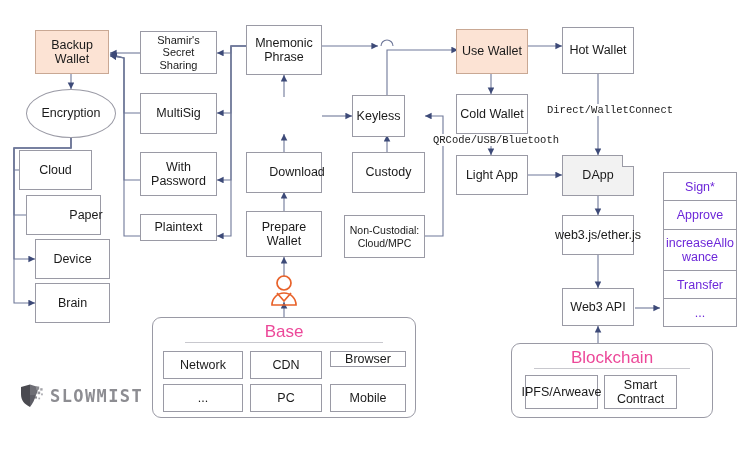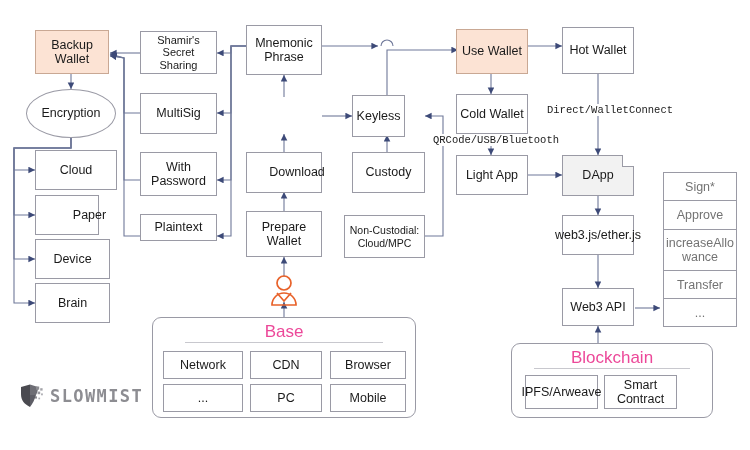--- a/index.html
+++ b/index.html
@@ -11,21 +11,21 @@
         display:flex;align-items:center;justify-content:center;text-align:center;
         font-size:12.5px;color:#1a1a1a;line-height:1.15;padding:1px 2px;}
   .node.peach{background:#fce3d4;border-color:#c9a894;}
   .node.ellipse{border-radius:50%;}
   .node.doc{background:#f2f2f2;}
   .doc-fold{position:absolute;right:-1px;top:-1px;width:11px;height:11px;
             background:#ffffff;border-left:1px solid #9a9aa5;border-bottom:1px solid #9a9aa5;}
   .stack{position:absolute;box-sizing:border-box;border:1px solid #9a9aa5;background:#ffffff;}
   .stack-row{box-sizing:border-box;border-bottom:1px solid #9a9aa5;display:flex;
              align-items:center;justify-content:center;text-align:center;
-             font-size:12.5px;color:#737373;line-height:1.12;}
+             font-size:12.5px;color:#6d28d9;line-height:1.12;}
   .stack-row:last-child{border-bottom:none;}
   .group{position:absolute;box-sizing:border-box;border:1px solid #9a9aa5;border-radius:9px;background:#ffffff;}
   .group-title{position:absolute;left:0;right:0;top:4px;text-align:center;font-size:17px;color:#ec4899;}
   .group-divider{position:absolute;height:1px;background:#c8c8ce;}
   .edge-label{position:absolute;font-size:10.5px;color:#1a1a1a;white-space:nowrap;background:#ffffff;padding:0 1px;font-family:Liberation Mono, monospace;}
   #logo{position:absolute;display:flex;align-items:center;gap:6px;}
   .logo-text{font-family:"DejaVu Sans Mono", monospace;font-size:17px;font-weight:bold;
              letter-spacing:1.4px;color:#8d8d92;}
 </style>
 </head>
@@ -105,24 +105,24 @@
       <path d="M277,293 L284,301 L291,293"></path>
     </g>
   </svg>
 
   <div class="node peach" style="left:35px;top:30px;width:74px;height:44px;">
     <span>Backup Wallet</span>
   </div>
   <div class="node ellipse" style="left:26px;top:89px;width:90px;height:49px;">
     <span>Encryption</span>
   </div>
-  <div class="node" style="left:35px;top:150px;width:82px;height:40px;justify-content:center;">
+  <div class="node" style="left:19px;top:150px;width:73px;height:40px;justify-content:center;">
     <span>Cloud</span>
   </div>
-  <div class="node" style="left:35px;top:195px;width:64px;height:40px;padding-left:47px;">
+  <div class="node" style="left:26px;top:195px;width:75px;height:40px;padding-left:47px;">
     <span>Paper</span>
   </div>
   <div class="node" style="left:35px;top:239px;width:75px;height:40px;">
     <span>Device</span>
   </div>
   <div class="node" style="left:35px;top:283px;width:75px;height:40px;">
     <span>Brain</span>
   </div>
 
   <div class="node" style="left:140px;top:31px;width:77px;height:43px;font-size:11px;">
@@ -205,21 +205,21 @@
 
   <div class="group" style="left:152px;top:317px;width:264px;height:101px;">
     <div class="group-title">Base</div>
     <div class="group-divider" style="left:32px;right:32px;top:24px;"></div>
     <div class="node" style="left:10px;top:33px;width:80px;height:28px;">
         <span>Network</span>
       </div>
     <div class="node" style="left:97px;top:33px;width:72px;height:28px;">
         <span>CDN</span>
       </div>
-    <div class="node" style="left:177px;top:33px;width:76px;height:28px;">
+    <div class="node" style="left:177px;top:33px;width:76px;height:16px;">
         <span>Browser</span>
       </div>
     <div class="node" style="left:10px;top:66px;width:80px;height:28px;">
         <span>...</span>
       </div>
     <div class="node" style="left:97px;top:66px;width:72px;height:28px;">
         <span>PC</span>
       </div>
     <div class="node" style="left:177px;top:66px;width:76px;height:28px;">
         <span>Mobile</span>

